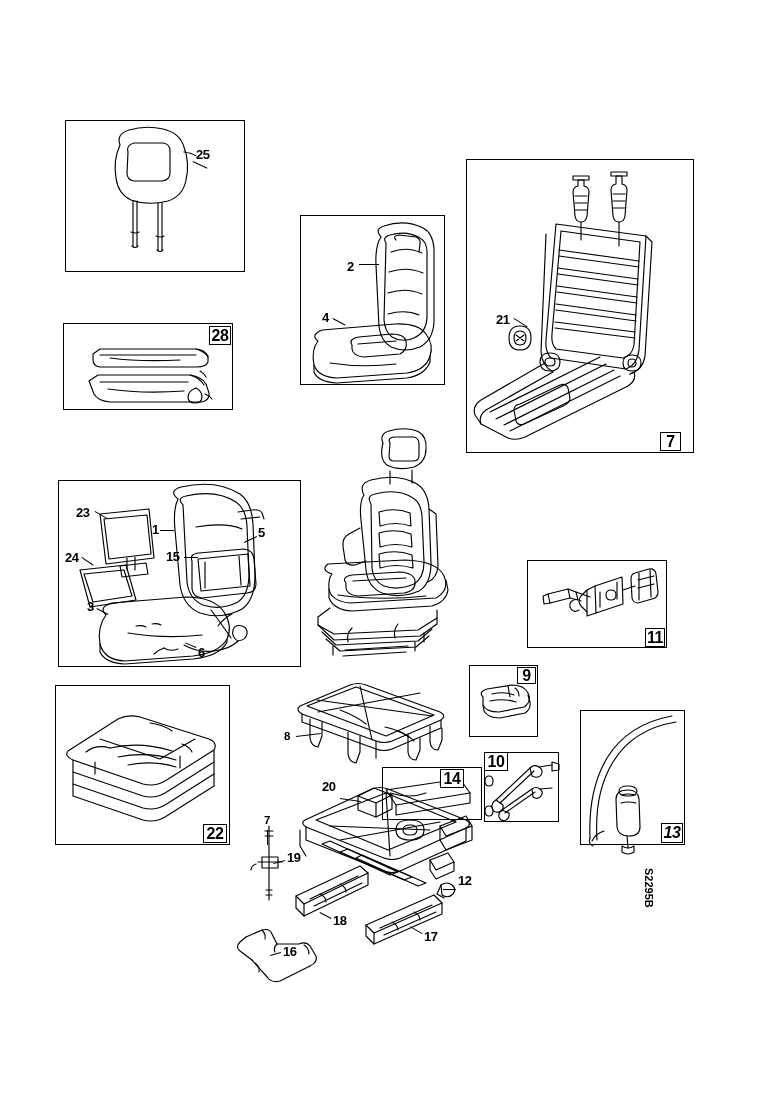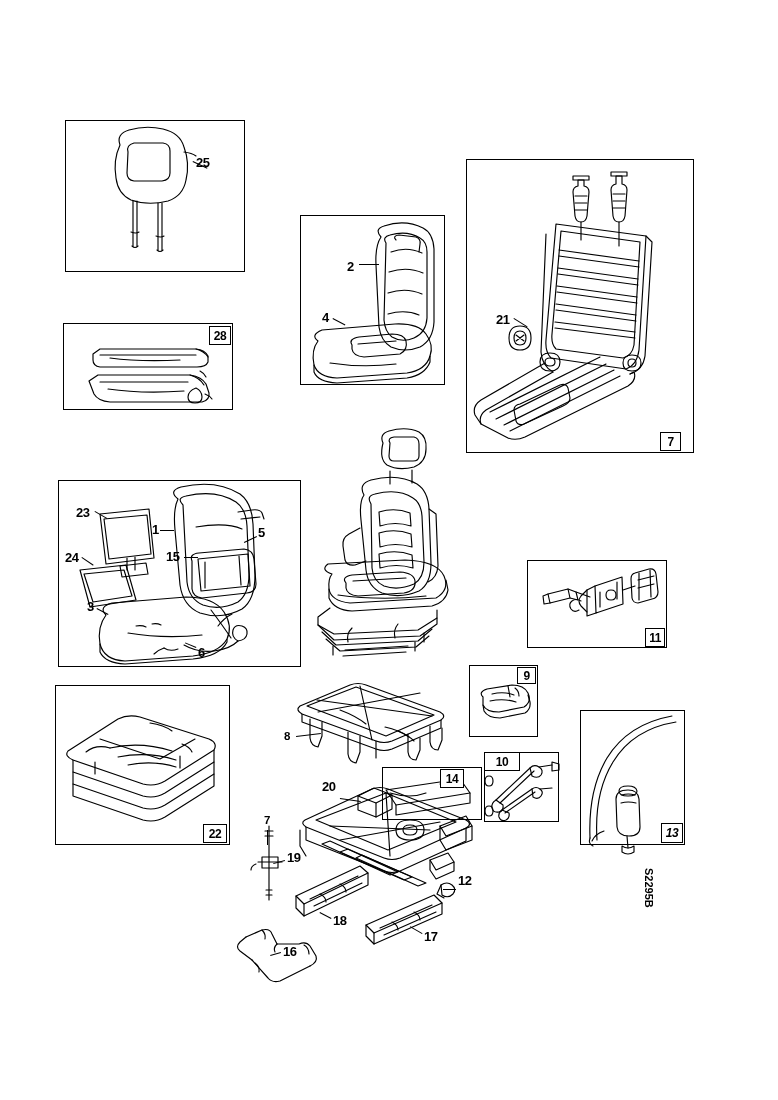--- a/index.html
+++ b/index.html
@@ -23,21 +23,21 @@
     position: absolute;
     border: 1.6px solid #000;
     box-sizing: border-box;
     background: transparent;
   }
   
   .panel-tag {
     position: absolute;
     border: 1.5px solid #000;
     box-sizing: border-box;
-    font-size: 12px;
+    font-size: 16px;
     font-weight: bold;
     font-family: "Liberation Sans", sans-serif;
     line-height: 1;
     display: flex;
     align-items: center;
     justify-content: center;
     color: #000;
     background: #fff;
     letter-spacing: -0.5px;
   }
@@ -465,21 +465,21 @@
   <div class="panel-tag" style="left:209px; top:326px; width:22px; height:19px;">28</div>
 
   <div class="panel-tag" style="left:660px; top:432px; width:21px; height:19px;">7</div>
 
   <div class="panel-tag" style="left:203px; top:824px; width:24px; height:19px;">22</div>
 
   <div class="panel-tag" style="left:645px; top:628px; width:20px; height:19px;">11</div>
 
   <div class="panel-tag" style="left:517px; top:667px; width:19px; height:17px;">9</div>
 
-  <div class="panel-tag" style="left:484px; top:752px; width:36px; height:19px;">10</div>
+  <div class="panel-tag" style="left:484px; top:752px; width:24px; height:19px;">10</div>
 
   <div class="panel-tag" style="left:440px; top:769px; width:24px; height:19px;">14</div>
 
   <div class="panel-tag" style="left:661px; top:823px; width:22px; height:20px;font-style:italic;">13</div>
 
   <div class="leader" style="left:193px; top:161px; width:16px; transform:rotate(25deg);"></div>
   <div class="leader" style="left:359px; top:264px; width:20px;"></div>
   <div class="leader" style="left:333px; top:318px; width:14px; transform:rotate(28deg);"></div>
   <div class="leader" style="left:514px; top:318px; width:16px; transform:rotate(32deg);"></div>
   <div class="leader" style="left:95px;  top:511px; width:14px; transform:rotate(30deg);"></div>
@@ -491,21 +491,21 @@
   <div class="leader" style="left:196px; top:648px; width:12px; transform:rotate(203deg);"></div>
   <div class="leader" style="left:296px; top:736px; width:25px; transform:rotate(-7deg);"></div>
   <div class="leader" style="left:340px; top:798px; width:21px; transform:rotate(8deg);"></div>
   <div class="leader" style="left:285px; top:861px; width:12px; transform:rotate(165deg);"></div>
   <div class="leader" style="left:456px; top:890px; width:13px; transform:rotate(180deg);"></div>
   <div class="leader" style="left:331px; top:919px; width:13px; transform:rotate(208deg);"></div>
   <div class="leader" style="left:422px; top:934px; width:14px; transform:rotate(210deg);"></div>
   <div class="leader" style="left:281px; top:953px; width:11px; transform:rotate(164deg);"></div>
   <div class="leader" style="left:268px; top:830px; width:15px; transform:rotate(90deg);"></div>
 
-  <div class="callout" style="left:196px; top:156px;">25</div>
+  <div class="callout" style="left:196px; top:148px;">25</div>
   <div class="callout" style="left:347px; top:260px;">2</div>
   <div class="callout" style="left:322px; top:311px;">4</div>
   <div class="callout" style="left:496px; top:313px;">21</div>
   <div class="callout" style="left:76px;  top:506px;">23</div>
   <div class="callout" style="left:65px;  top:551px;text-align:center;">24</div>
   <div class="callout" style="left:152px; top:523px;">1</div>
   <div class="callout" style="left:258px; top:526px;">5</div>
   <div class="callout" style="left:166px; top:550px;">15</div>
   <div class="callout" style="left:87px;  top:600px;">3</div>
   <div class="callout" style="left:198px; top:646px;">6</div>

